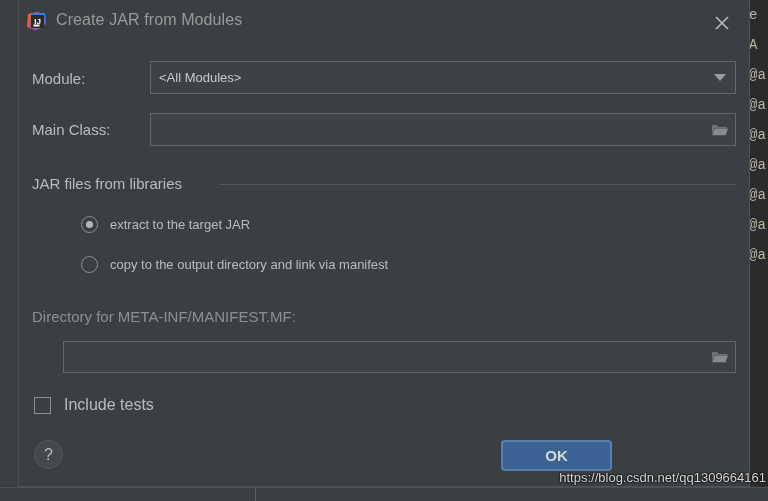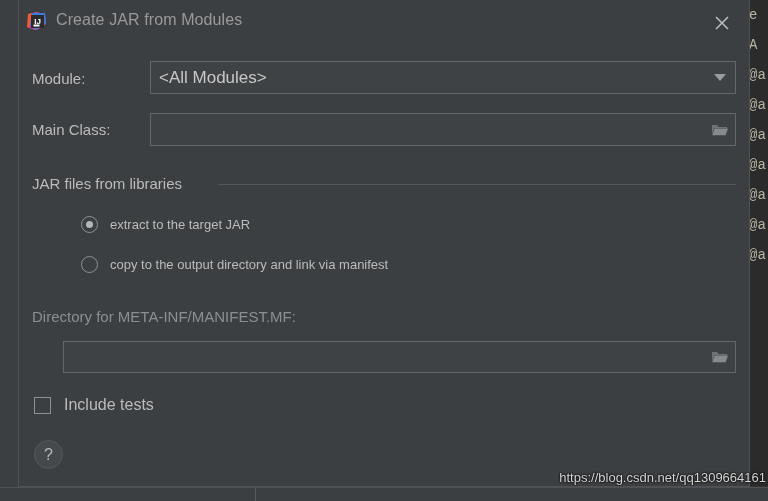--- a/index.html
+++ b/index.html
@@ -118,21 +118,21 @@
 
   .field {
     position: absolute;
     background: #3f4244;
     border: 1px solid #646769;
     box-sizing: border-box;
     display: flex;
     align-items: center;
   }
   .field .field-value {
-    font-size: 17px;
+    font-size: 13px;
     color: #c7c7c7;
     padding-left: 8px;
     white-space: nowrap;
     flex: 1;
     overflow: hidden;
   }
   .combo-arrow {
     width: 30px;
     display: flex;
     align-items: center;
@@ -372,17 +372,18 @@
     </span>
   </div>
 
   <div class="check-row" style="left:15px; top:396px;">
     <span class="check-mark"></span>
     <span class="check-label">Include tests</span>
   </div>
 
   <div class="help-btn" style="left:15px; top:440px;">?</div>
 
+  <div class="btn btn-ok" style="left:482px; top:440px; width:111px;">OK</div>
 
 
 </div>
 
 <div class="watermark">https://blog.csdn.net/qq1309664161</div>
 
 </body></html>

